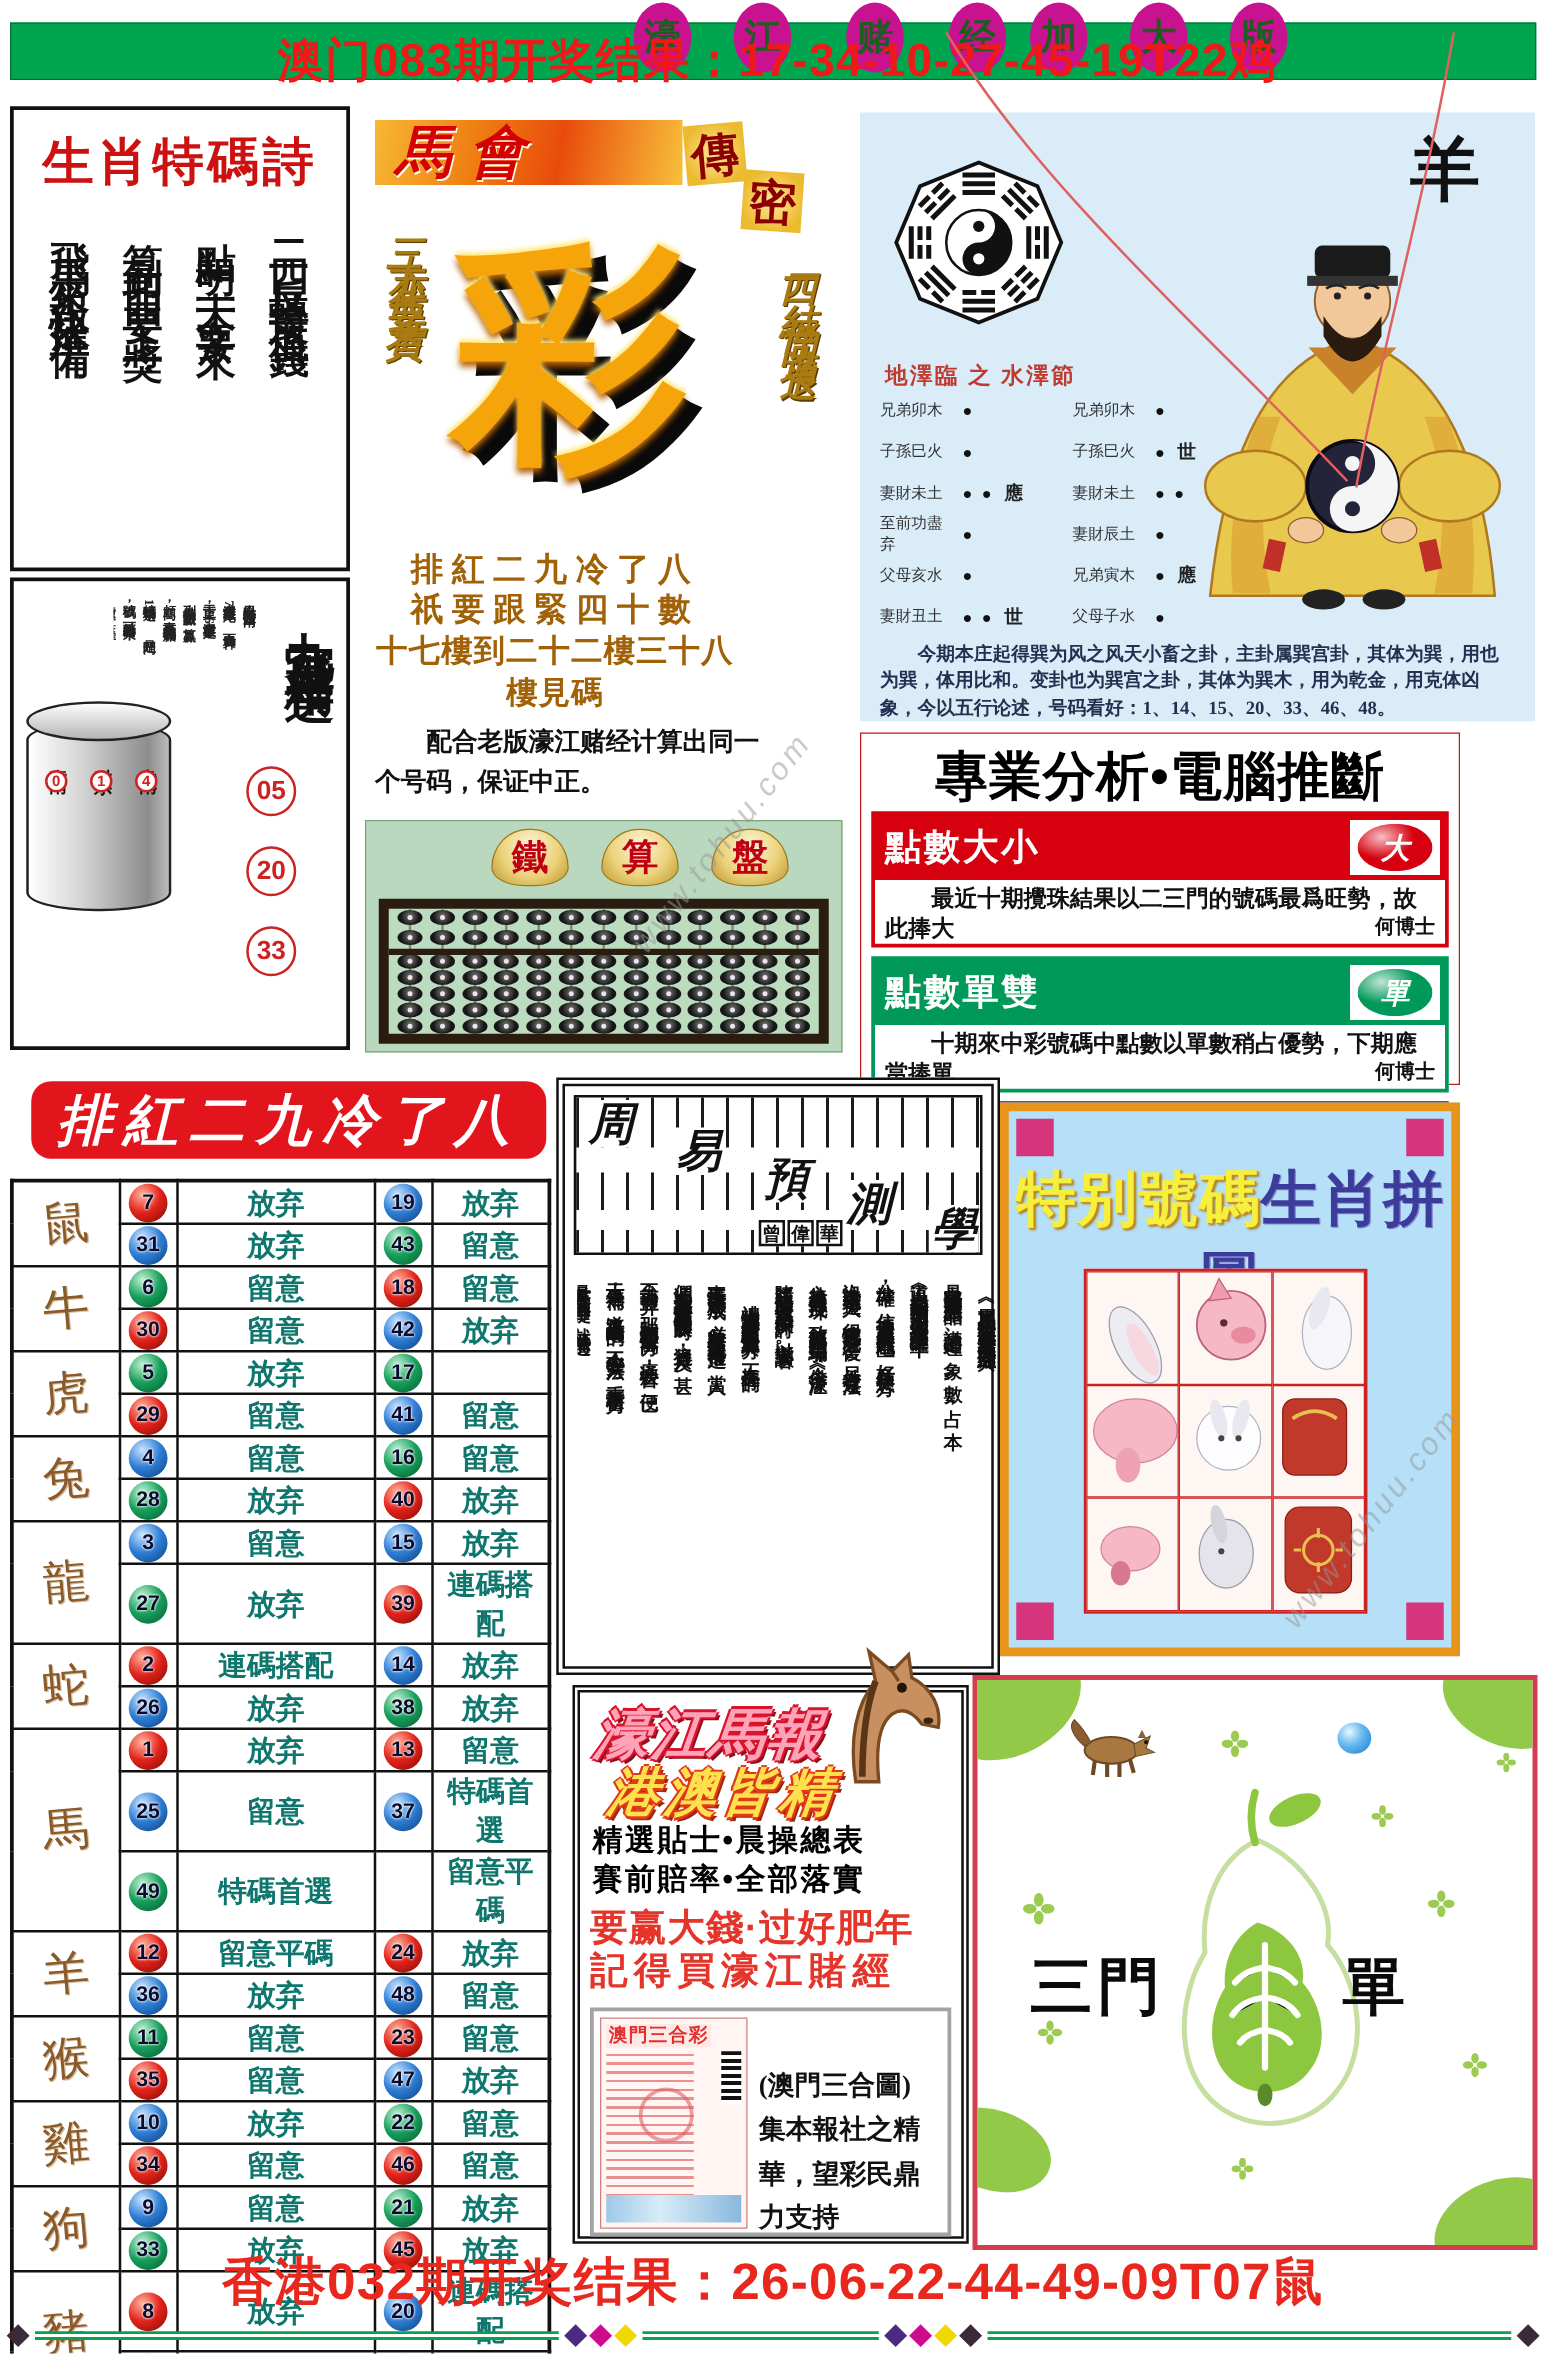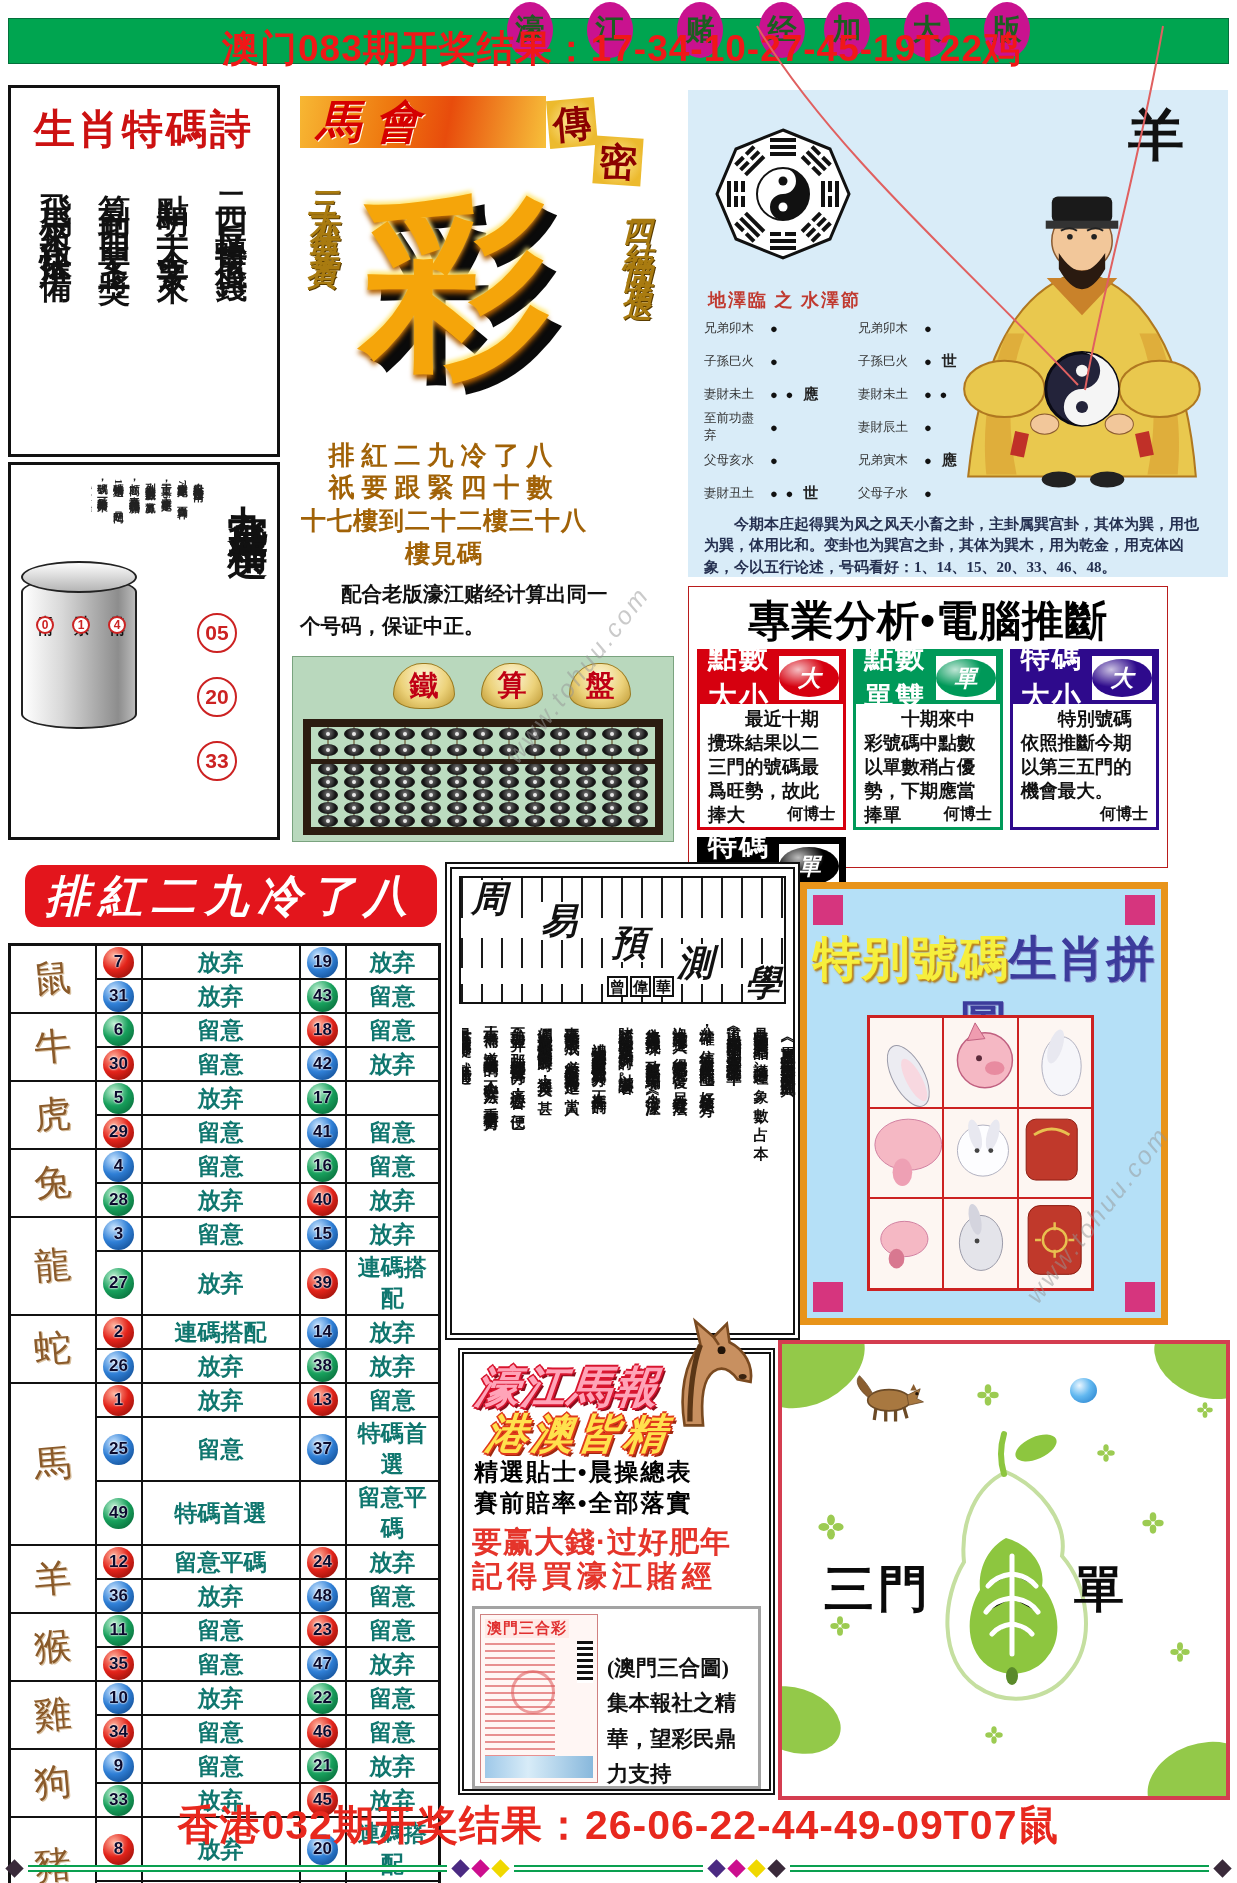--- a/index.html
+++ b/index.html
@@ -112,21 +112,21 @@
   .hx-mark{font-size:15px;font-weight:bold;color:#222;font-family:"Liberation Serif",serif;}
   .bg-analysis{position:absolute;left:16px;top:424px;width:505px;font-size:15px;line-height:1.42;
                color:#253050;font-weight:600;font-family:"Liberation Serif",serif;text-indent:2em;}
   .octagon-wrap{position:absolute;left:20px;top:34px;width:150px;height:160px;}
   .emperor-wrap{position:absolute;left:258px;top:92px;width:272px;height:312px;}
 
   
   .pro-box-outer{position:absolute;left:688px;top:586px;width:480px;height:282px;border:1px solid #b91c1c;background:#fff;}
   .pro-title{margin-top:6px;text-align:center;font-size:42px;font-weight:900;letter-spacing:1px;color:#000;}
   #proGrid{position:absolute;left:8px;top:62px;width:462px;height:210px;display:grid;
-           grid-template-columns:1fr 1fr 1fr;grid-template-rows:1fr 1fr;gap:7px;}
+           grid-template-columns:1fr;grid-template-rows:1fr 1fr;gap:7px;}
   .pro-box{border:3px solid var(--c);display:flex;flex-direction:column;background:#fff;}
   .pro-head{background:var(--c);height:52px;display:flex;align-items:center;justify-content:space-between;
             padding:0 4px 0 8px;}
   .pro-label{color:#fff;font-size:29px;font-weight:900;letter-spacing:2px;}
   .pro-ballwrap{background:#fff;width:72px;height:44px;display:grid;place-items:center;}
   .pro-ball{width:60px;height:38px;border-radius:50%;
             background:radial-gradient(ellipse at 32% 28%,rgba(255,255,255,.75),rgba(255,255,255,0) 45%),var(--c);
             color:#fff;font-size:23px;font-weight:bold;font-family:"Liberation Serif",serif;
             font-style:italic;display:grid;place-items:center;}
   .pro-body{position:relative;flex:1;padding:3px 8px 0;font-size:18.5px;font-weight:bold;line-height:1.3;

